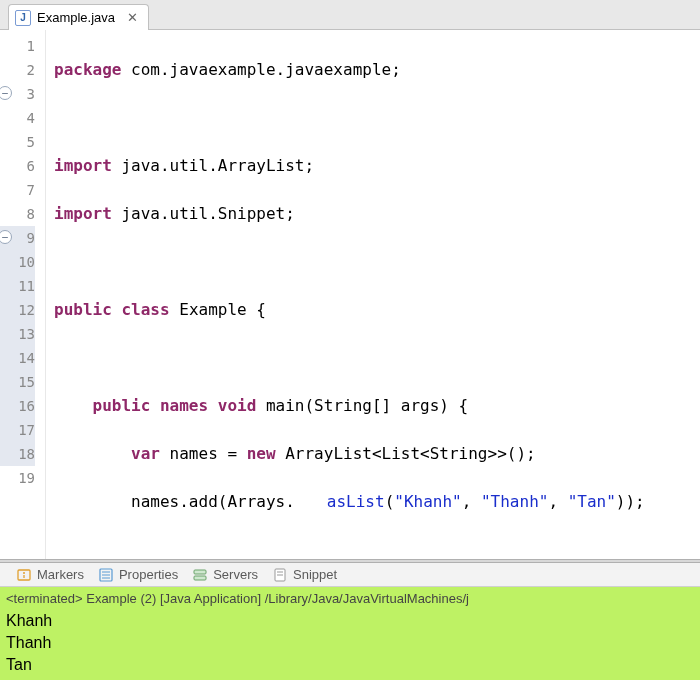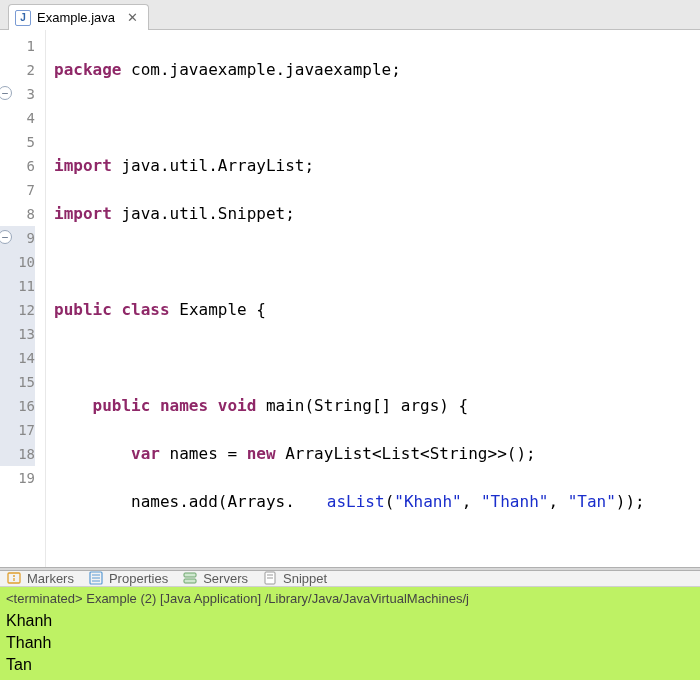--- a/index.html
+++ b/index.html
@@ -122,23 +122,23 @@
     .panel-divider {
       height: 4px;
       background: #d8d8d8;
       border-top: 1px solid #b0b0b0;
       border-bottom: 1px solid #b0b0b0;
     }
     .views-bar {
       background: #f3f3f3;
       border-bottom: 1px solid #d0d0d0;
       display: flex;
-      align-items: flex-end;
-      height: 16px;
-      padding-left: 6px;
+      align-items: center;
+      height: 24px;
+      padding-left: 16px;
       gap: 14px;
       font-size: 13px;
       color: #5a5a5a;
       overflow: hidden;
     }
     .view-tab {
       display: flex;
       align-items: center;
       gap: 5px;
     }

